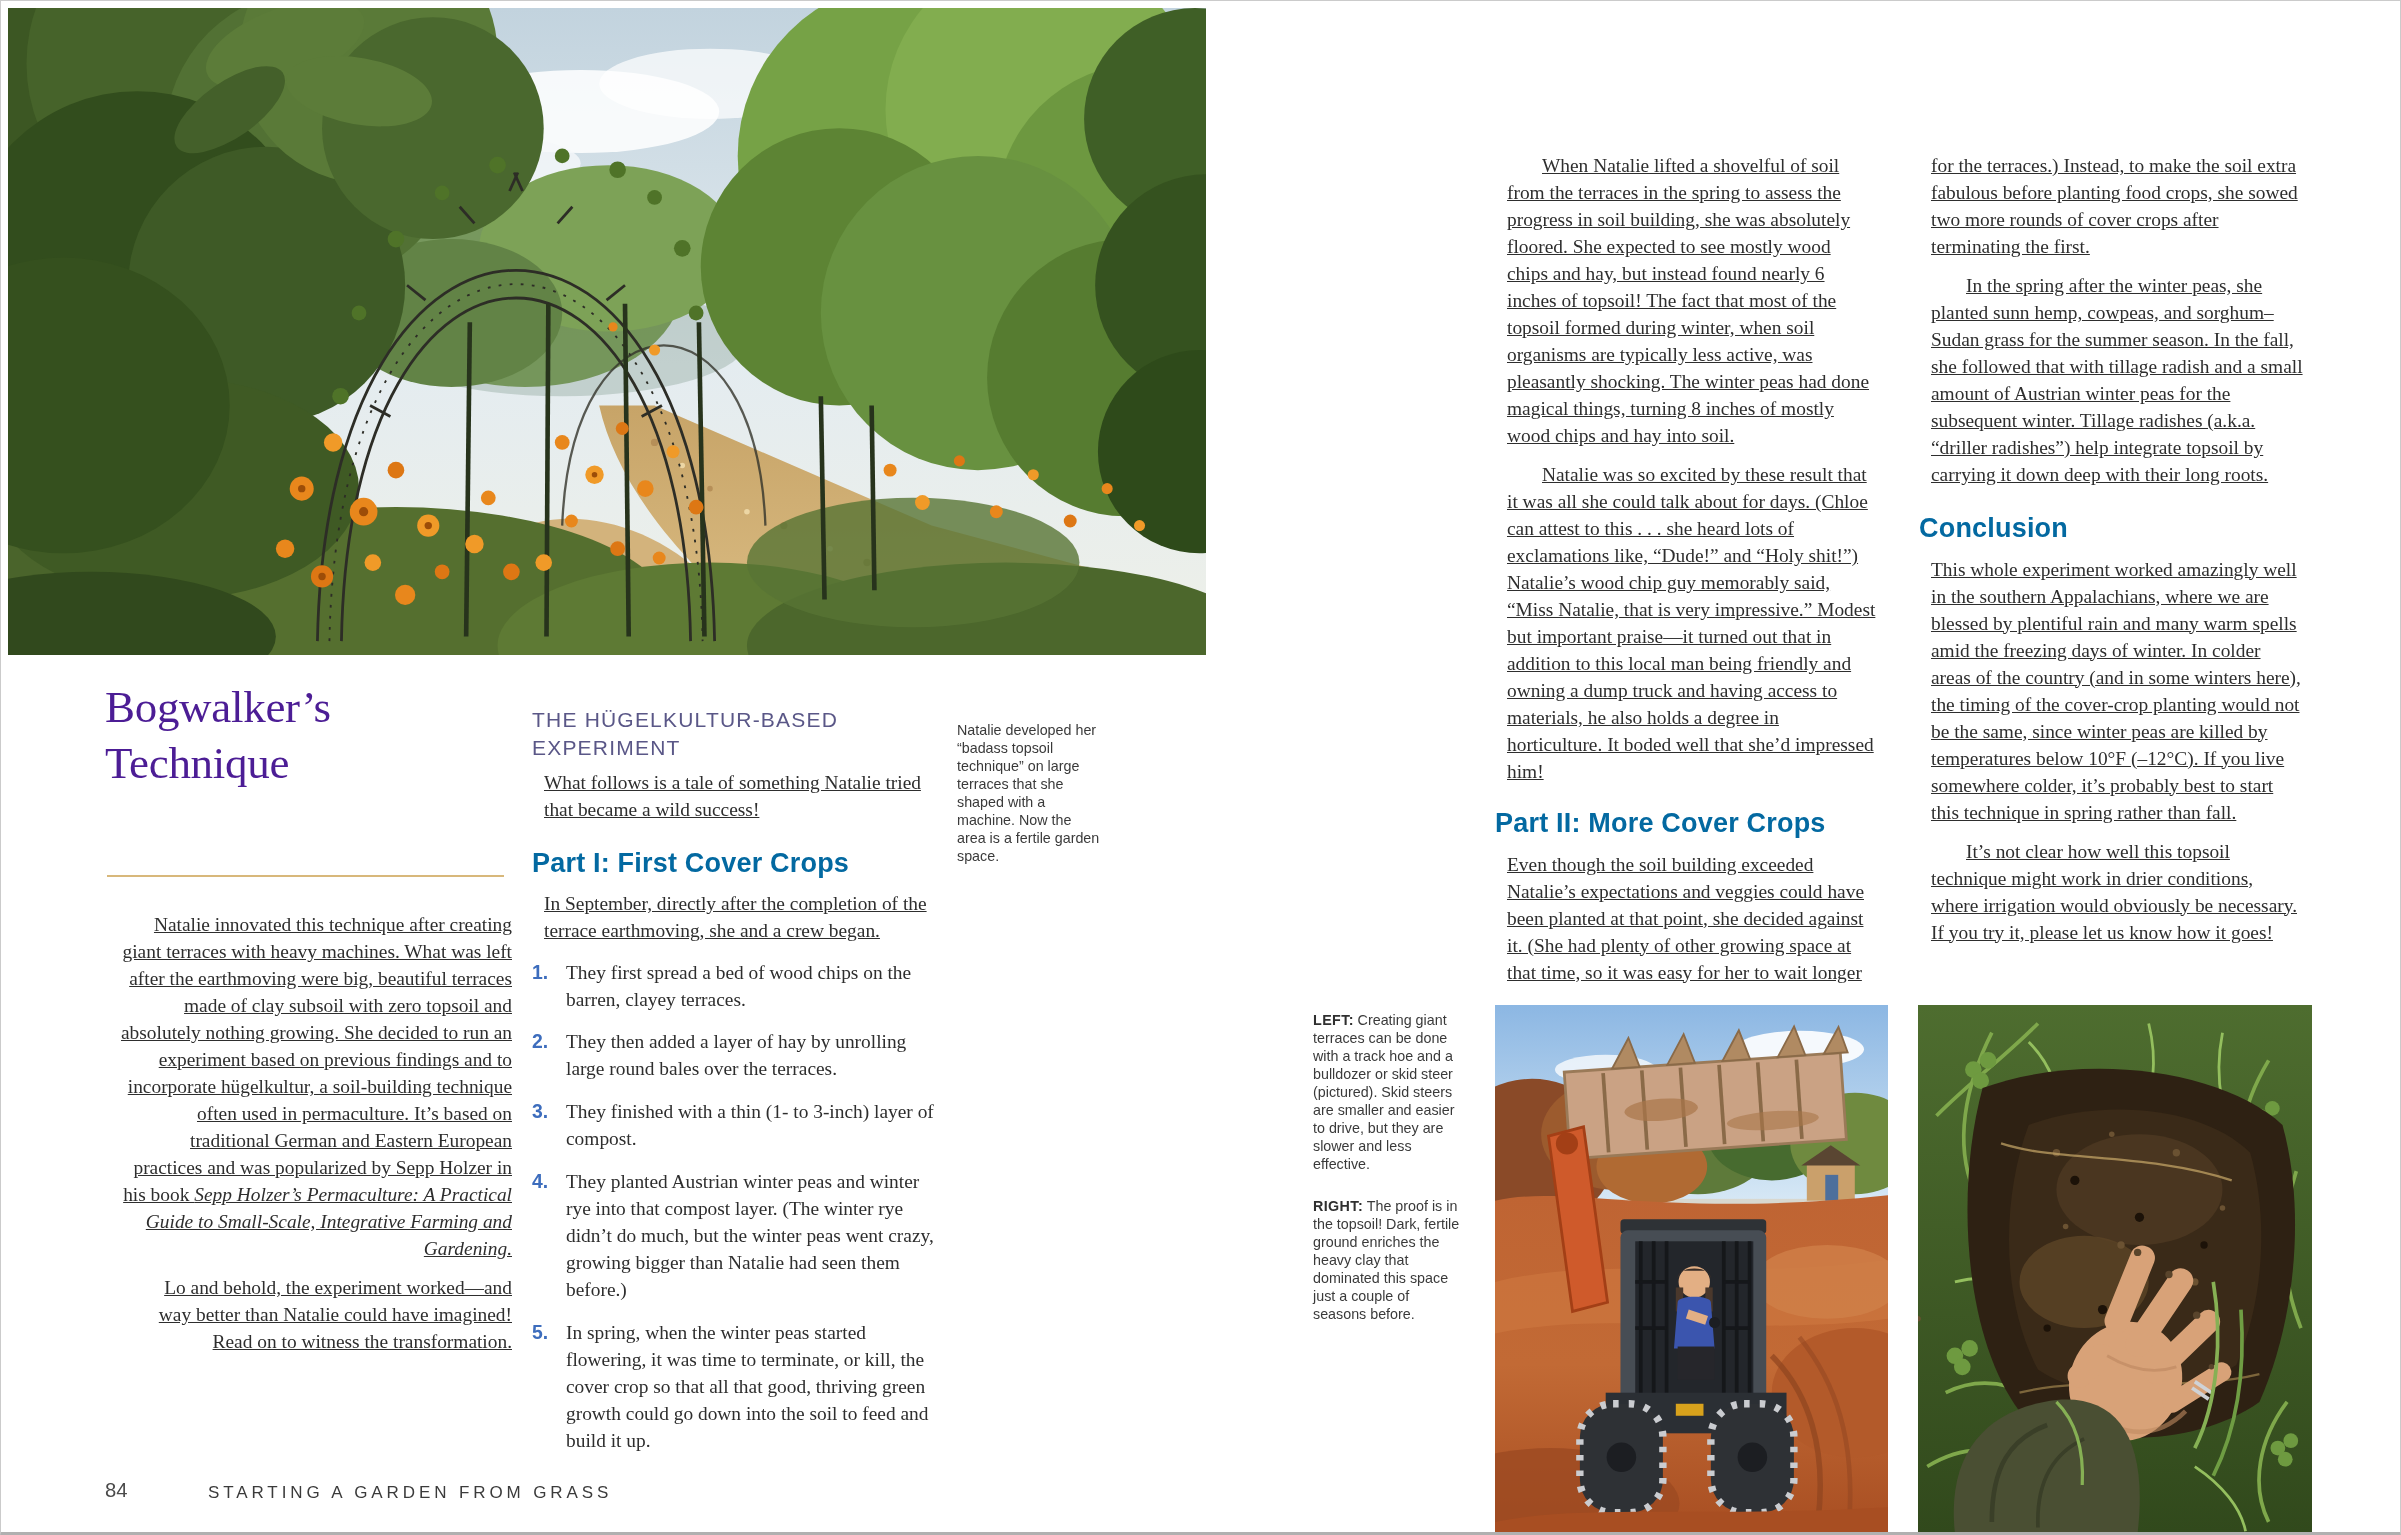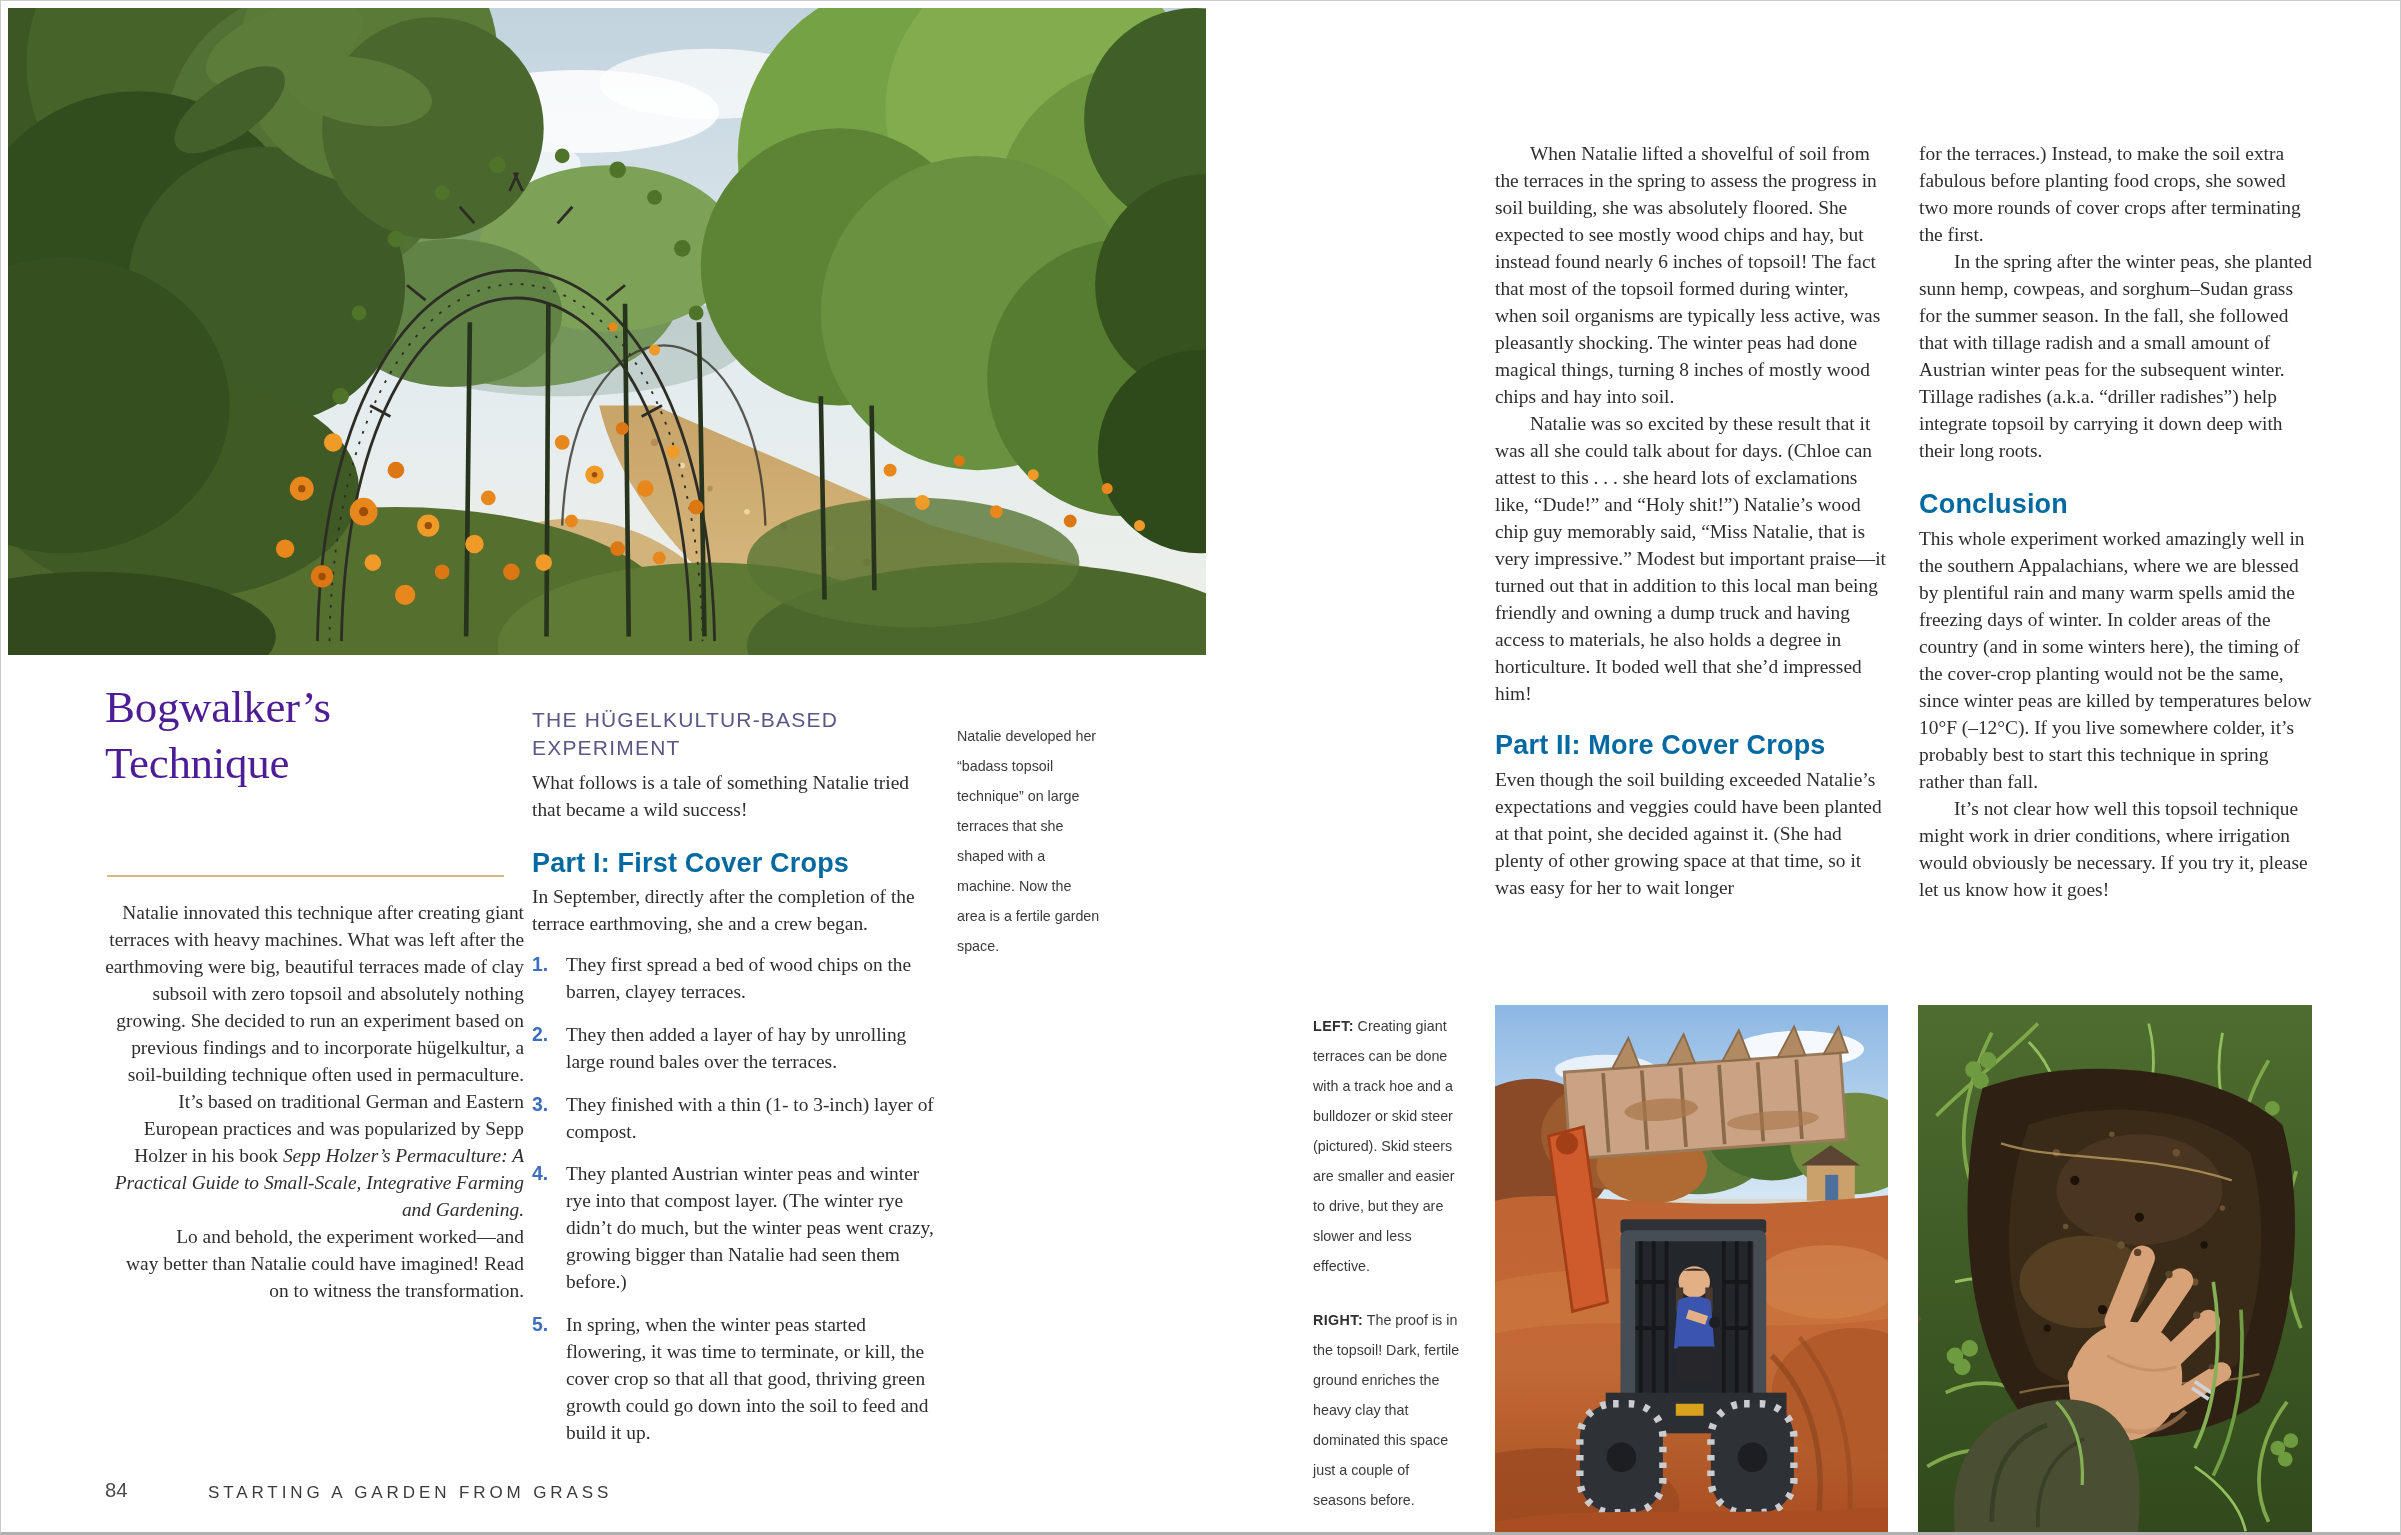--- a/index.html
+++ b/index.html
@@ -12,21 +12,21 @@
   .photo{overflow:hidden;background:#d8d8d0;}
   .photo svg{display:block;}
 
   
   .title{
     left:104px;top:678px;width:480px;
     font-size:45px;line-height:56px;color:#4c1d95;letter-spacing:-0.3px;
   }
   .gold-rule{left:106px;top:874px;width:397px;height:1.8px;background:#d8b87b;}
   .body-col{font-size:19.4px;line-height:27px;color:#2e2e2e;}
-  .body-col p{margin:0;}
+  .body-col p{margin:12px;text-decoration:underline;}
   .indent{text-indent:35px;}
   .intro{left:104px;top:898px;width:419px;text-align:right;}
 
   .mid-col{left:531px;top:705px;width:409px;}
   .exp-heading{
     font-family:"Liberation Sans",sans-serif;font-weight:400;
     font-size:21px;line-height:28px;letter-spacing:1.2px;color:#5a5787;
   }
   .exp-lead{margin-top:6.5px !important;}
   .part-heading{
@@ -37,21 +37,21 @@
   .steps{margin-top:14.8px;}
   .step{position:relative;padding-left:34px;margin-bottom:15.7px;}
   .step-num{
     position:absolute;left:0;top:0;
     font-family:"Liberation Sans",sans-serif;font-weight:700;
     font-size:19.4px;color:#3d6dbd;
   }
 
   .side-caption{
     font-family:"Liberation Sans",sans-serif;
-    font-size:14.3px;line-height:30px;color:#3a3a3a;
+    font-size:14.3px;line-height:18px;color:#3a3a3a;
   }
   .side-caption p{margin:0;}
   .cap-label{font-weight:700;letter-spacing:0.4px;margin-right:3.7px;color:#2f2f2f;}
   .left-cap{left:956px;top:720px;width:146px;}
   .right-caps{left:1312px;top:1010px;width:151px;}
   .right-caps .cap2{margin-top:24px;}
 
   .col1{left:1494px;top:139px;width:393px;}
   .col2{left:1918px;top:139px;width:396px;}
   .col1 .part-heading{margin-top:23px;margin-bottom:5.5px;}

